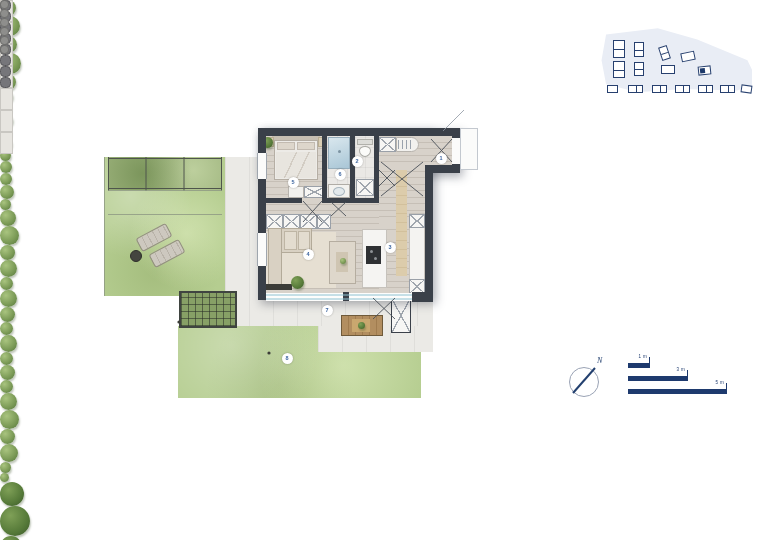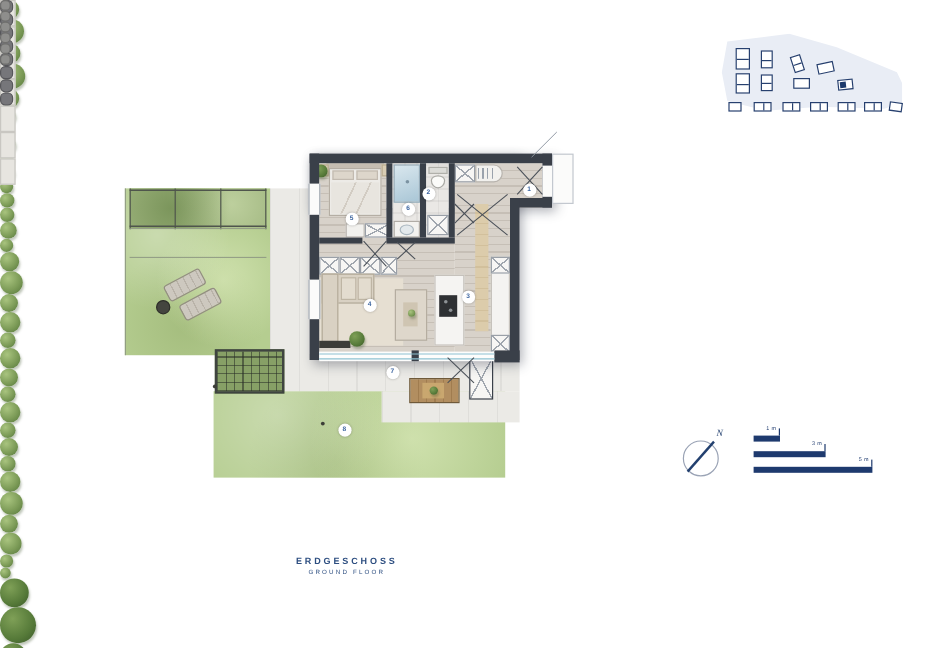--- a/index.html
+++ b/index.html
@@ -337,18 +337,14 @@
       <div class="stick" style="left: 649px; top: 357px; height: 6px;"></div>
       <div class="slabel" style="left: 628px; top: 354px; width: 19px;">1 m</div>
       <div class="sbar" style="left: 628px; top: 376px; width: 60px;"></div>
       <div class="stick" style="left: 687px; top: 370px; height: 6px;"></div>
       <div class="slabel" style="left: 666px; top: 367px; width: 19px;">3 m</div>
       <div class="sbar" style="left: 628px; top: 389px; width: 99px;"></div>
       <div class="stick" style="left: 726px; top: 383px; height: 6px;"></div>
       <div class="slabel" style="left: 705px; top: 380px; width: 19px;">5 m</div>
     </div>
 
-  <div id="title-block">
-    <div id="title-de">ERDGESCHOSS</div>
-    <div id="title-en">GROUND FLOOR</div>
-  </div>
 
 </div>
 
 </body></html>

